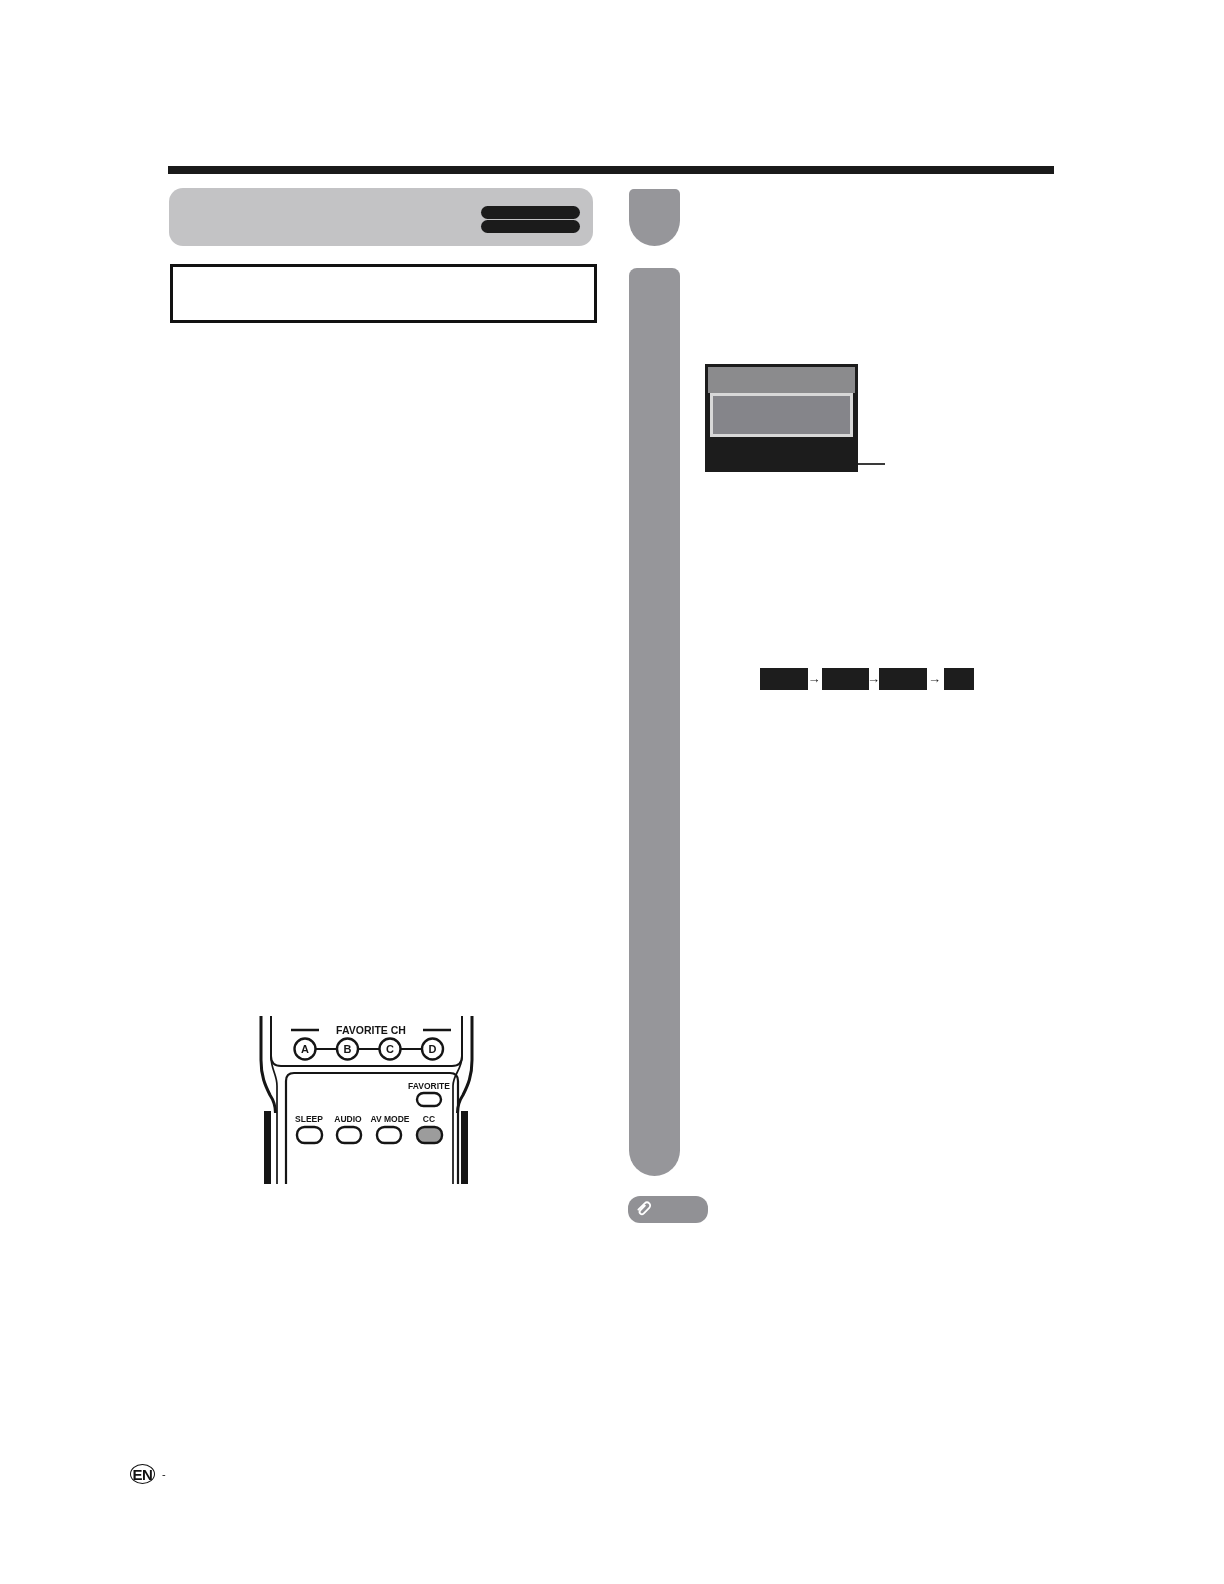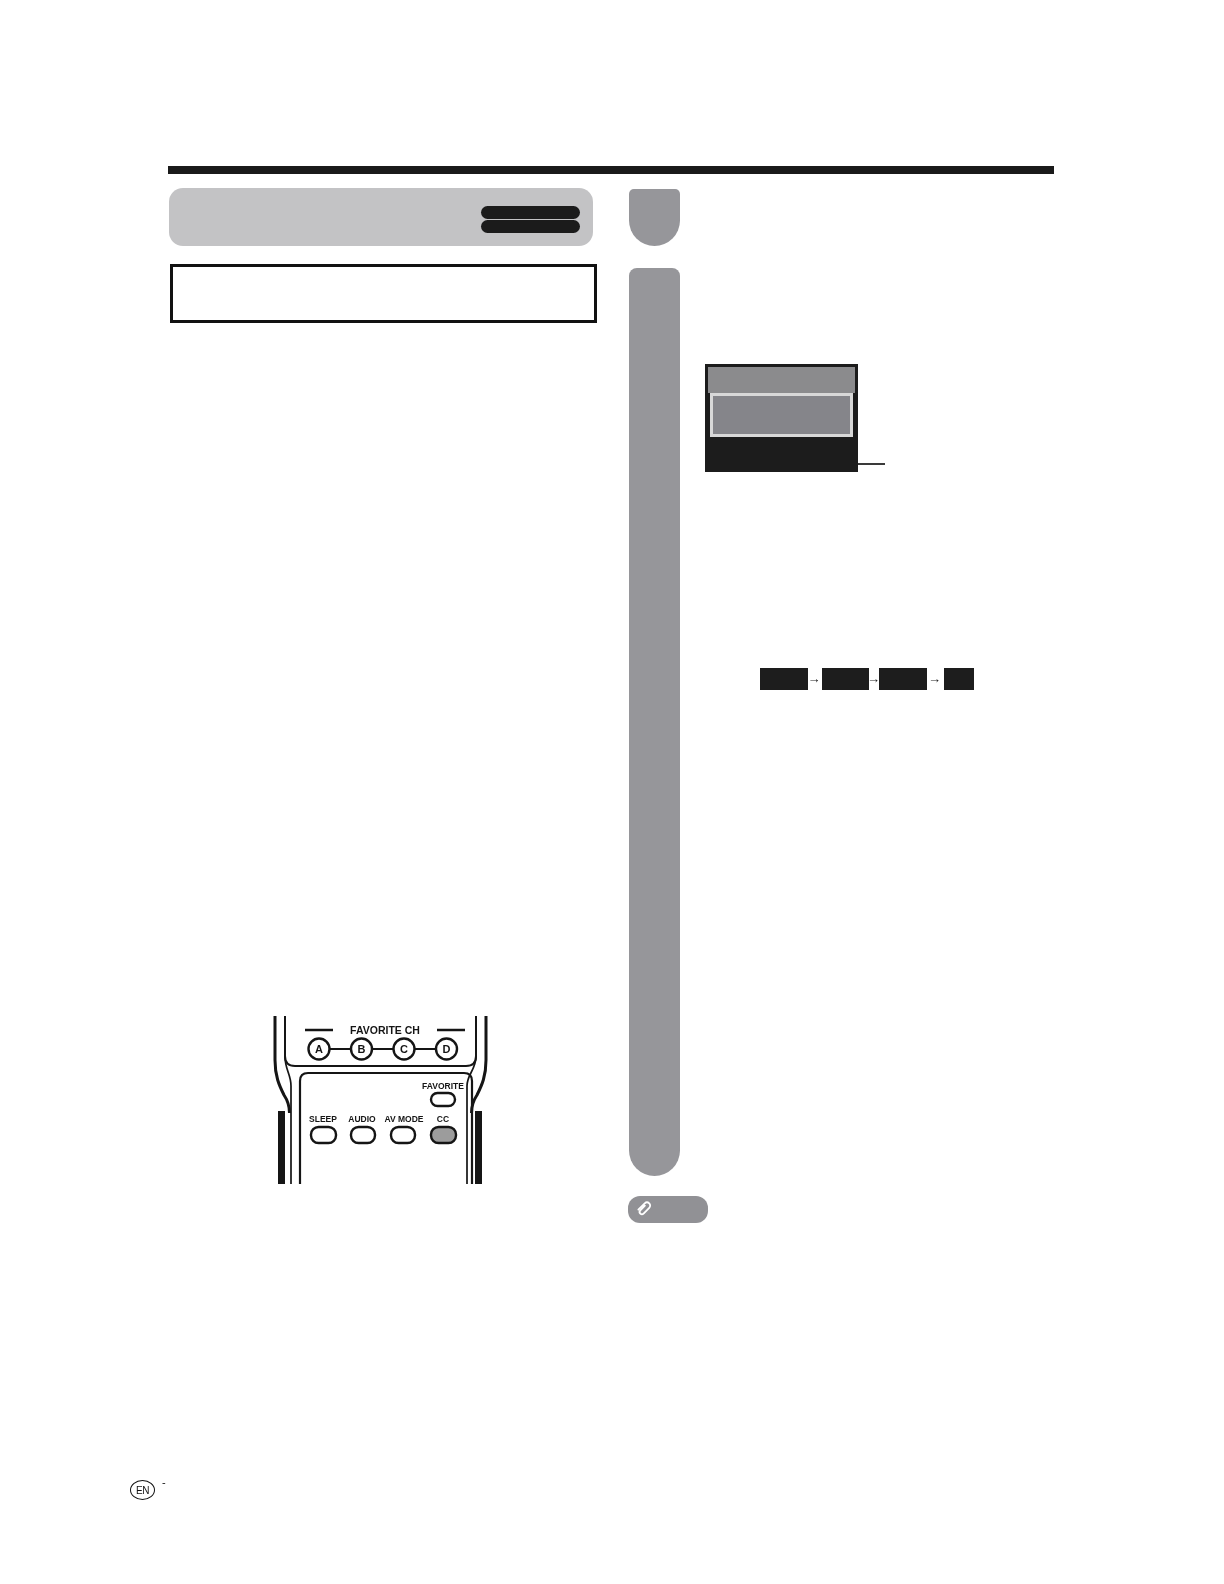--- a/index.html
+++ b/index.html
@@ -29,30 +29,30 @@
   .seq-box{position:absolute;top:668px;height:22px;background:#1d1d1d;}
   #seq-box-1{left:760px;width:48px;}
   #seq-box-2{left:822px;width:47px;}
   #seq-box-3{left:879px;width:48px;}
   #seq-box-4{left:944px;width:30px;}
   .seq-arrow{position:absolute;top:669px;height:20px;line-height:20px;font-size:13px;color:#222;text-align:center;}
   #seq-arrow-1{left:806px;width:16px;}
   #seq-arrow-2{left:867px;width:12px;}
   #seq-arrow-3{left:925px;width:19px;}
   
-  #remote{left:268px;top:1016px;width:224px;height:168px;}
+  #remote{left:254px;top:1016px;width:224px;height:168px;}
   
   #note-tag{left:628px;top:1196px;width:80px;height:27px;border-radius:12px;background:#919195;}
   #note-clip{position:absolute;left:5px;top:2px;}
   
   #footer{left:130px;top:1464px;display:flex;align-items:center;}
   #lang-badge{
     width:23px;height:18px;border:1.7px solid #111;border-radius:50%;
     display:flex;align-items:center;justify-content:center;
-    font-size:10px;font-weight:normal;letter-spacing:-0.5px;color:#111;margin-top:16px;
+    font-size:15px;font-weight:bold;letter-spacing:-0.5px;color:#111;
   }
   #footer-sep{margin-left:7px;font-size:11px;color:#111;}
   svg text{font-family:"Liberation Sans", sans-serif;}
 </style>
 </head>
 <body>
 
 <div id="page">
 
   <div class="abs" id="top-rule"></div>

